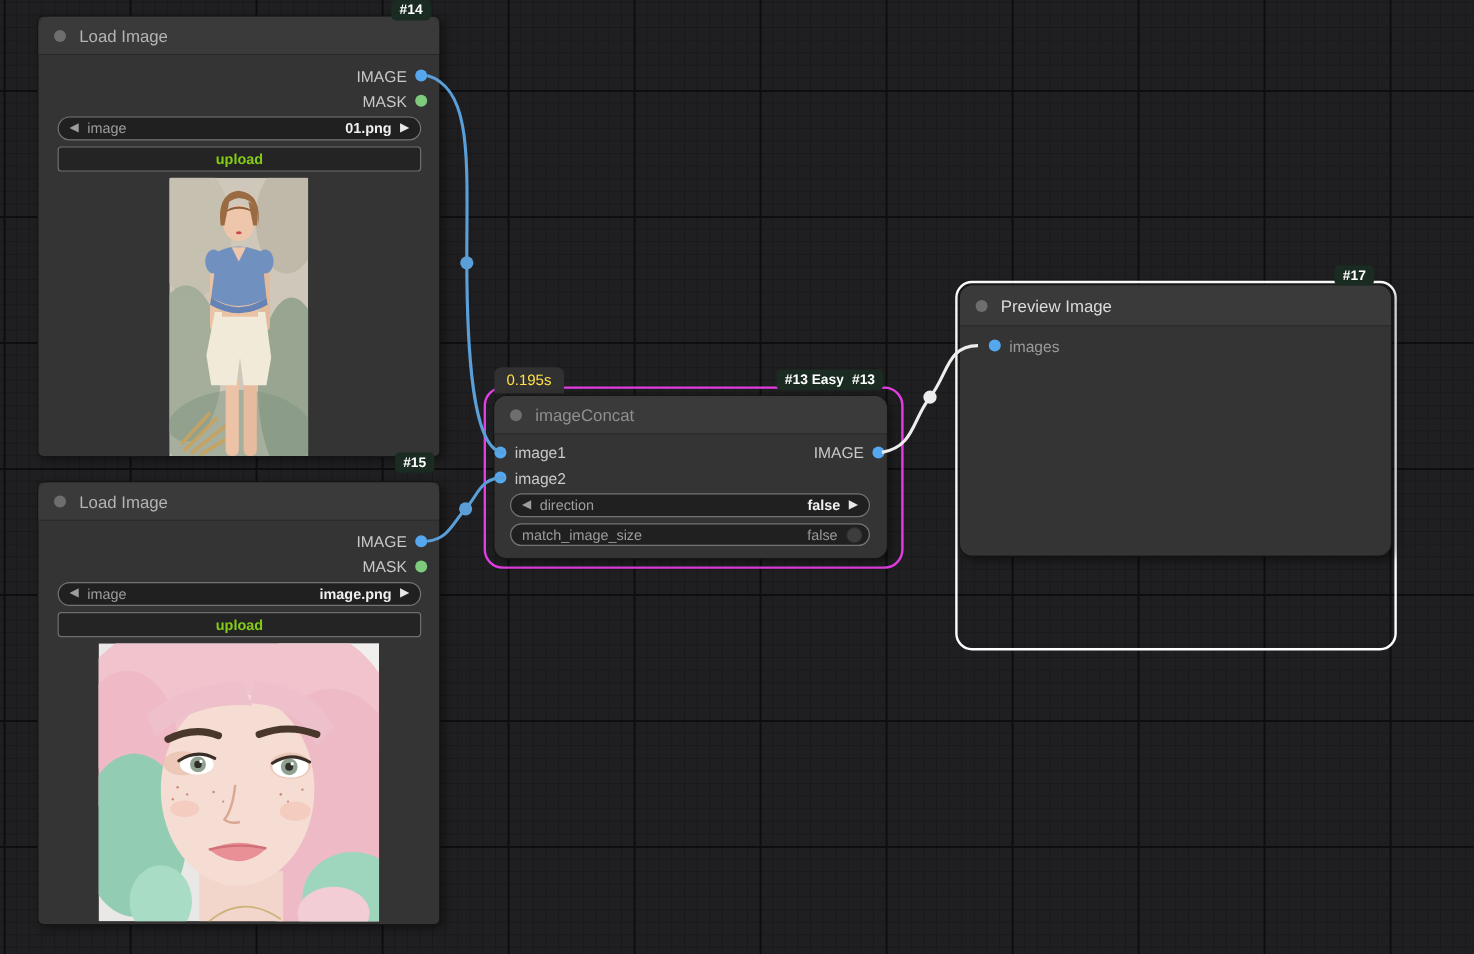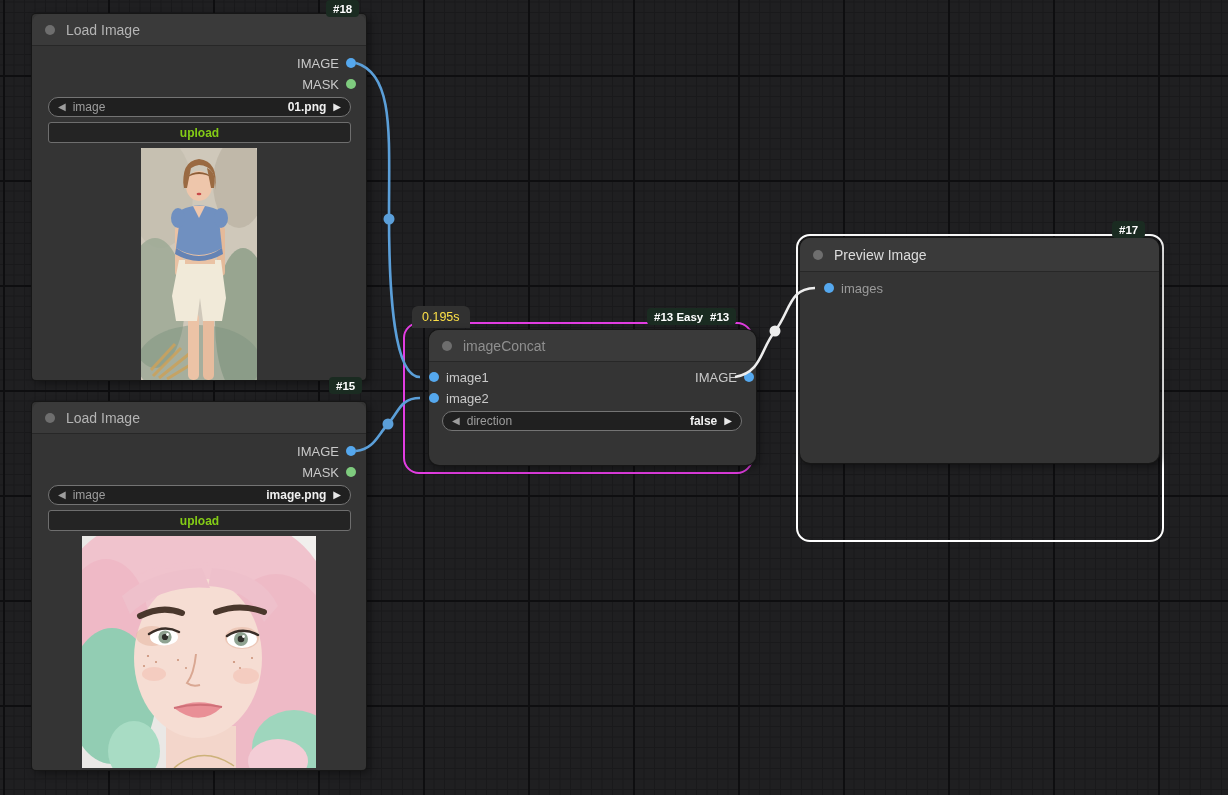--- a/index.html
+++ b/index.html
@@ -231,21 +231,21 @@
           <circle cx="96" cy="124" r="1"></circle>
             <circle cx="152" cy="126" r="1.1"></circle>
             <circle cx="170" cy="122" r="1"></circle>
           <circle cx="104" cy="132" r="0.9"></circle>
             <circle cx="158" cy="132" r="0.9"></circle>
         </g>
       </svg>
     </div>
   </div>
 
-  <div class="node node13" style="left:429px; top:330px; width:327px; height:135px; border-radius:10px;">
+  <div class="node node13" style="left:412px; top:330px; width:327px; height:135px; border-radius:10px;">
     <div class="node-title" style="border-radius:10px 10px 0 0;">
       <span class="collapse-dot"></span>
       <span class="node-title-label">imageConcat</span>
     </div>
     <div class="slot-row" style="top:38px; left:0px;">
       <span class="slot-dot slot-blue"></span>
       <span>image1</span>
     </div>
     <div class="slot-row" style="top:59px; left:0px;">
       <span class="slot-dot slot-blue"></span>
@@ -255,34 +255,40 @@
       <span>IMAGE</span>
       <span class="slot-dot slot-blue"></span>
     </div>
     <div class="widget" style="left:13px; right:14px; top:81px;">
       <span class="arrow">◀</span>
       <span>direction</span>
       <span class="spacer"></span>
       <span class="value">false</span>
       <span class="arrow bright">▶</span>
     </div>
+    <div class="widget" style="left:13px; right:14px; top:106px; height:19px;">
+      <span>match_image_size</span>
+      <span class="spacer"></span>
+      <span class="value dim">false</span>
+      <span class="toggle-knob"></span>
+    </div>
   </div>
 
   <div class="node node17" style="left:800px; top:238px; width:359px; height:225px; border-radius:10px;">
     <div class="node-title" style="border-radius:10px 10px 0 0;">
       <span class="collapse-dot"></span>
       <span class="node-title-label">Preview Image</span>
     </div>
     <div class="slot-row" style="top:41px; left:24px;">
       <span class="slot-dot slot-blue"></span>
       <span class="dim-label">images</span>
     </div>
   </div>
 
-  <div class="badge" style="left:326px; top:0px;">#18</div>
+  <div class="badge" style="left:326px; top:0px;">#14</div>
   <div class="badge" style="left:329px; top:377px;">#15</div>
   <div class="badge" style="left:647px; top:308px;">#13 Easy</div>
   <div class="badge" style="left:703px; top:308px;">#13</div>
   <div class="badge" style="left:1112px; top:221px;">#17</div>
   <div class="exec-badge" style="left:412px; top:306px;">0.195s</div>
 
   <svg class="wires" width="1228" height="795" viewBox="0 0 1228 795">
     <path d="M356 63 C394 74 389 135 389 215 C389 295 394 377 420 377" fill="none" style="stroke:var(--link-image,#5b9fd9)" stroke-width="2.6"></path>
     <circle cx="389" cy="219" r="5.5" style="fill:var(--link-image,#5b9fd9)"></circle>
     <path d="M356 451 C374 449 377 436 388 424 C399 412 400 398 420 398" fill="none" style="stroke:var(--link-image,#5b9fd9)" stroke-width="2.6"></path>

